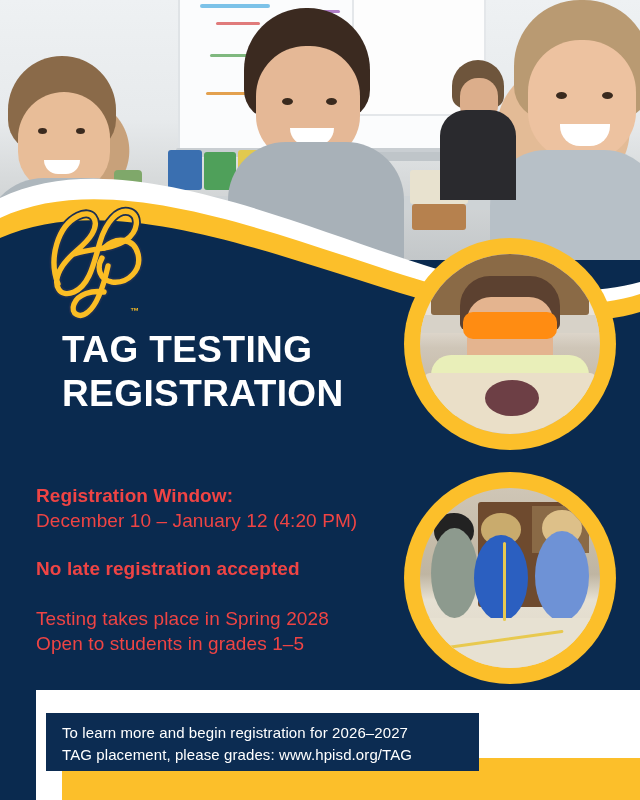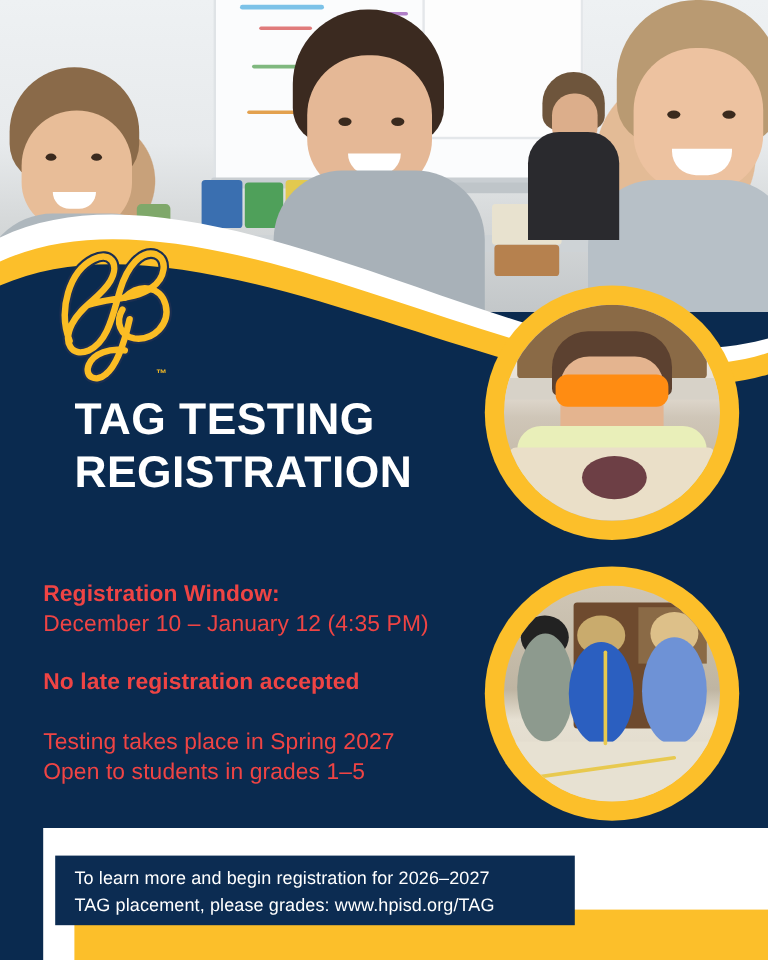--- a/index.html
+++ b/index.html
@@ -200,25 +200,25 @@
     </svg>
   </div>
 
   <div class="headline">
     <div>TAG TESTING</div>
     <div>REGISTRATION</div>
   </div>
 
   <div class="body-copy">
     <div class="bc-bold">Registration Window:</div>
-    <div class="bc-reg">December 10 – January 12 (4:35 PM)</div>
+    <div class="bc-reg">December 10 – January 12 (4:20 PM)</div>
     <div class="gap"></div>
     <div class="bc-bold">No late registration accepted</div>
     <div class="gap2"></div>
-    <div class="bc-reg">Testing takes place in Spring 2027</div>
+    <div class="bc-reg">Testing takes place in Spring 2028</div>
     <div class="bc-reg">Open to students in grades 1–5</div>
   </div>
 
   <div class="circ c1">
     <div class="inner">
       <div class="lab">
         <div class="cab"></div>
         <div class="cnt"></div>
         <div class="gogh"></div>
         <div class="gogf"></div>

